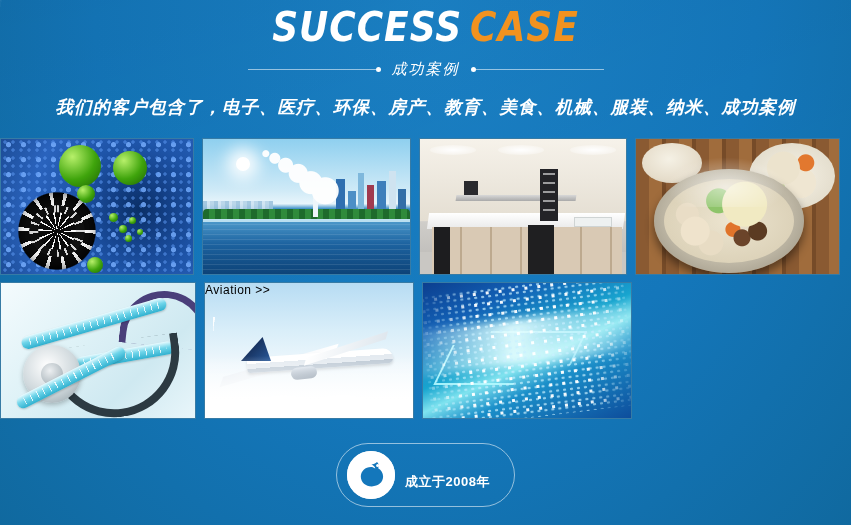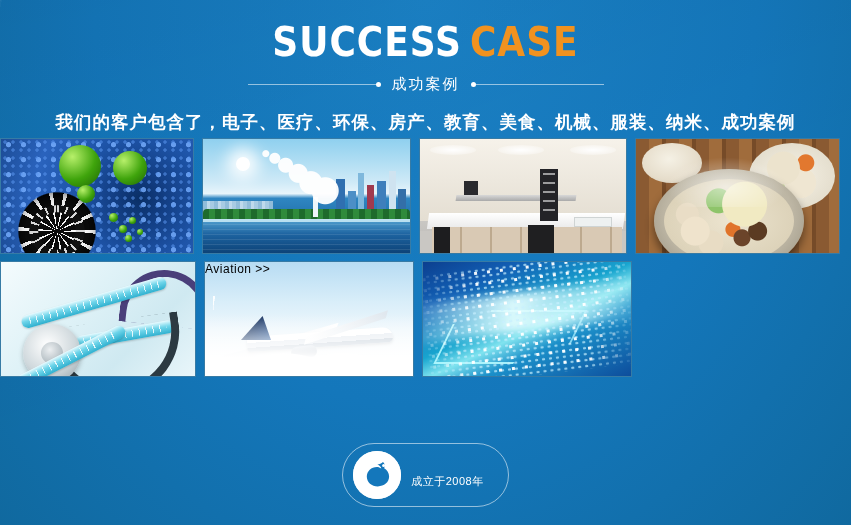--- a/index.html
+++ b/index.html
@@ -21,42 +21,42 @@
   .bg-streaks::after{
     content:""; position:absolute; inset:-40% -10%;
     background:
       linear-gradient(72deg, rgba(255,255,255,0.05) 0 1px, transparent 1px 90px),
       linear-gradient(-64deg, rgba(255,255,255,0.035) 0 1px, transparent 1px 120px);
     transform:rotate(0deg);
   }
   .page { position:relative; z-index:1; width:851px; height:525px; }
 
   
-  .header { padding-top:22px; text-align:center; }
+  .header { padding-top:7px; text-align:center;font-style:italic; }
   .title { font-size:40px; font-weight:bold; letter-spacing:1px;
            line-height:1; font-family:"DejaVu Sans","Liberation Sans",sans-serif;
            font-stretch:condensed; }
   .title .t-main { color:#ffffff; }
   .title .t-accent { color:#f1921f; margin-left:8px; }
   .subrow { display:flex; align-items:center; justify-content:center; gap:8px; margin-top:13px; }
   .subline { height:1px; width:128px; background:rgba(255,255,255,0.55); position:relative; }
   .subline.left::after,.subline.right::before{
     content:""; position:absolute; top:-2px; width:5px; height:5px; border-radius:50%;
     background:#ffffff;
   }
   .subline.left::after { right:-5px; }
   .subline.right::before { left:-5px; }
   .sub-cn { color:#ffffff; font-size:15px; letter-spacing:2px; padding:0 8px; }
   .tagline { color:#ffffff; font-size:17.5px; letter-spacing:1px; margin-top:16px; font-weight:bold;
              text-align:center; }
 
   
   .grid { position:absolute; top:138px; left:0; width:851px; }
   .row { display:flex; gap:8px; margin-bottom:7px; padding-right:11px; }
-  .cell { height:116px; overflow:hidden; position:relative; background:#0b5f92; border:1px solid rgba(255,255,255,0.18); }
+  .cell { height:137px; overflow:hidden; position:relative; background:#0b5f92; border:1px solid rgba(255,255,255,0.18); }
   .cell.c1 { width:196px; margin-left:0; }
   .cell.c2 { width:210px; }
   .cell.c3 { width:210px; }
   .cell.c4 { width:207px; }
   .cell .art { position:absolute; inset:0; }
   .cell .cap { position:absolute; font-size:12px; letter-spacing:.5px; }
 
   
   .nano { background:
       radial-gradient(circle at 72% 52%, #0a2f66 0%, #133f85 18%, #1e54a8 42%, #2a63bd 70%, #1c4c96 100%); }
@@ -262,21 +262,21 @@
 
   
   .brand { position:absolute; left:0; right:0; bottom:18px; display:flex; justify-content:center; }
   .brand-pill { display:flex; align-items:center; gap:10px; padding:7px 24px 7px 10px;
       border:1px solid rgba(255,255,255,.55); border-radius:36px; }
   .brand-mark { width:48px; height:48px; border-radius:50%; background:#ffffff; position:relative; flex:none; }
   .brand-text { display:flex; flex-direction:column; align-items:flex-start; line-height:1.05; }
   .brand-name { font-size:25px; color:#ffffff; letter-spacing:1px; }
   .brand-name .bold { font-weight:bold; }
   .brand-name .thin { font-weight:normal; opacity:.95; }
-  .brand-sub { font-size:11px; color:#ffffff; font-weight:normal; letter-spacing:.5px; margin-top:13px; }
+  .brand-sub { font-size:13px; color:#ffffff; font-weight:bold; letter-spacing:.5px; margin-top:13px; }
 </style>
 </head>
 <body>
 
 <div class="bg-streaks"></div>
 
 <div class="page">
 
   <div class="header">
     <div class="title">

